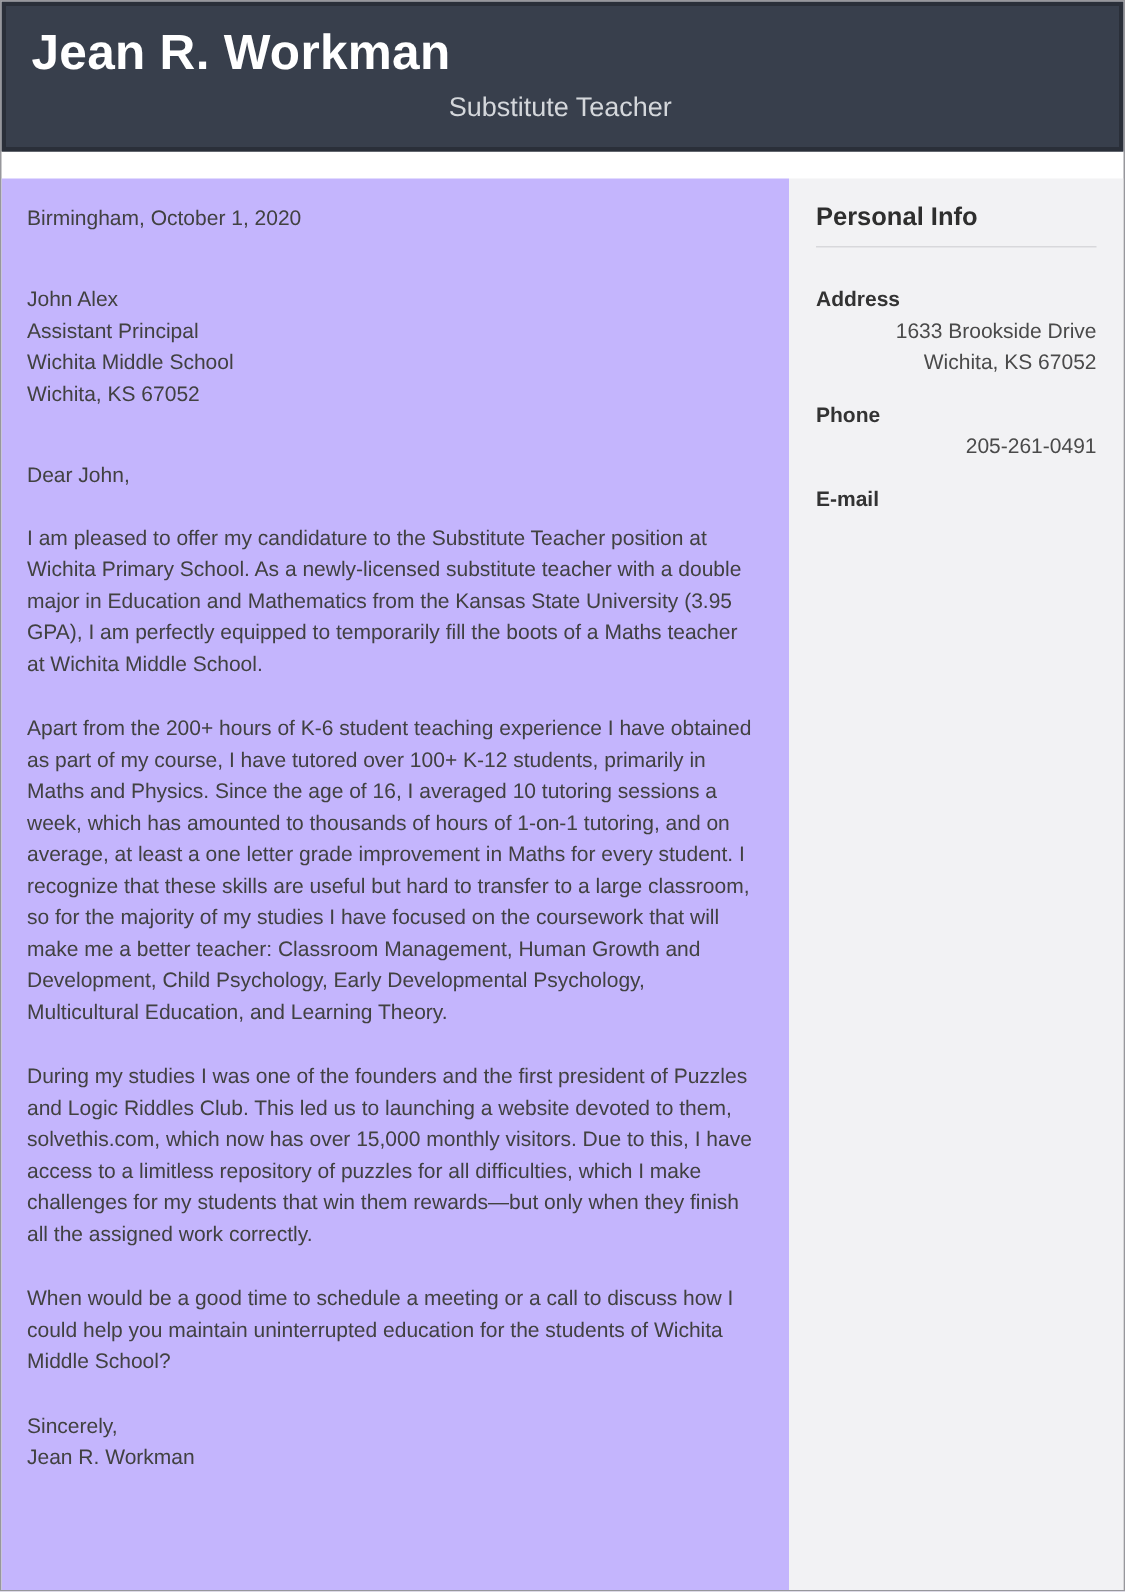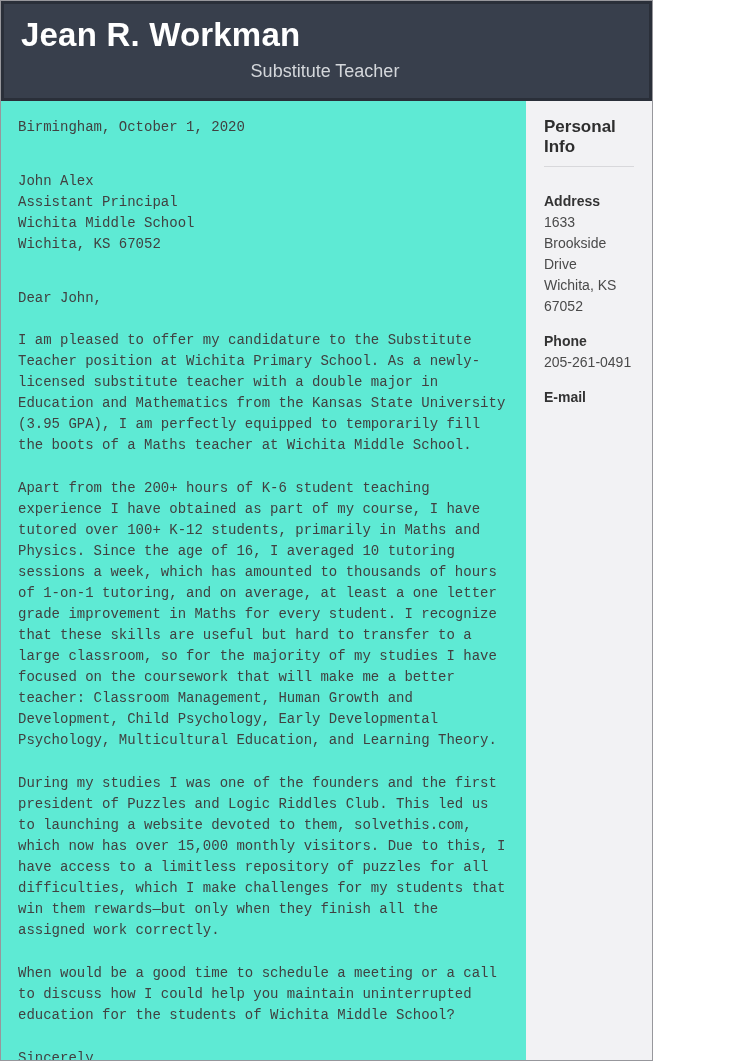--- a/index.html
+++ b/index.html
@@ -1,25 +1,26 @@
 <!DOCTYPE html>
 <html><head>
 <meta charset="utf-8">
 <style>
   * { box-sizing: border-box; }
   html, body { margin: 0; padding: 0; background: #ffffff; }
   .page {
-    width: 653px;
+    width: 750px;
     height: 1061px;
     border: 1px solid #97979c;
     display: flex;
     flex-direction: column;
     font-family: "Liberation Sans", sans-serif;
     overflow: hidden;
     background: #ffffff;
+    gap: 18px;
   }
   .header {
     background: #383f4c;
     border: 3px solid #2a2f39;
     padding: 12px 20px 16px 17px;
     flex: 0 0 auto;
   }
   .header h1 {
     margin: 0;
     color: #ffffff;
@@ -36,26 +37,25 @@
     text-align: center;
   }
   .content {
     flex: 1 1 auto;
     display: flex;
     min-height: 0;
   }
   .main {
     width: 525px;
     flex: 0 0 525px;
-    background: #5eead4;
+    background: #c4b5fd;
     padding: 16px 20px 20px 17px;
     color: #414141;
     font-size: 14px;
     line-height: 21px;
-    font-family: Liberation Mono, monospace;
   }
   .main p { margin: 0; }
   .date-line { margin-bottom: 33px !important; }
   .recipient-block { margin-bottom: 33px; }
   .salutation { margin-bottom: 21px !important; }
   .para { margin-bottom: 22px !important; }
   .closing-block p { margin: 0; }
   .sidebar {
     flex: 1 1 auto;
     background: #f2f2f4;
@@ -74,20 +74,21 @@
   .side-label {
     font-size: 14px;
     font-weight: 700;
     color: #333333;
     line-height: 21px;
   }
   .side-value {
     font-size: 14px;
     color: #4a4a4a;
     line-height: 21px;
+    text-align: right;
   }
 </style>
 </head>
 <body>
 
 <div class="page">
 
   <div class="header">
     <h1>Jean R. Workman</h1>
     <div class="subtitle">Substitute Teacher</div>

